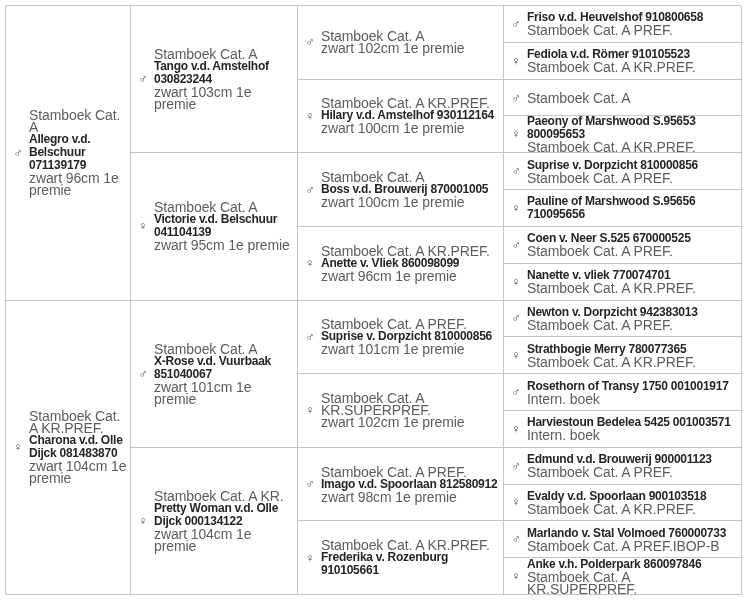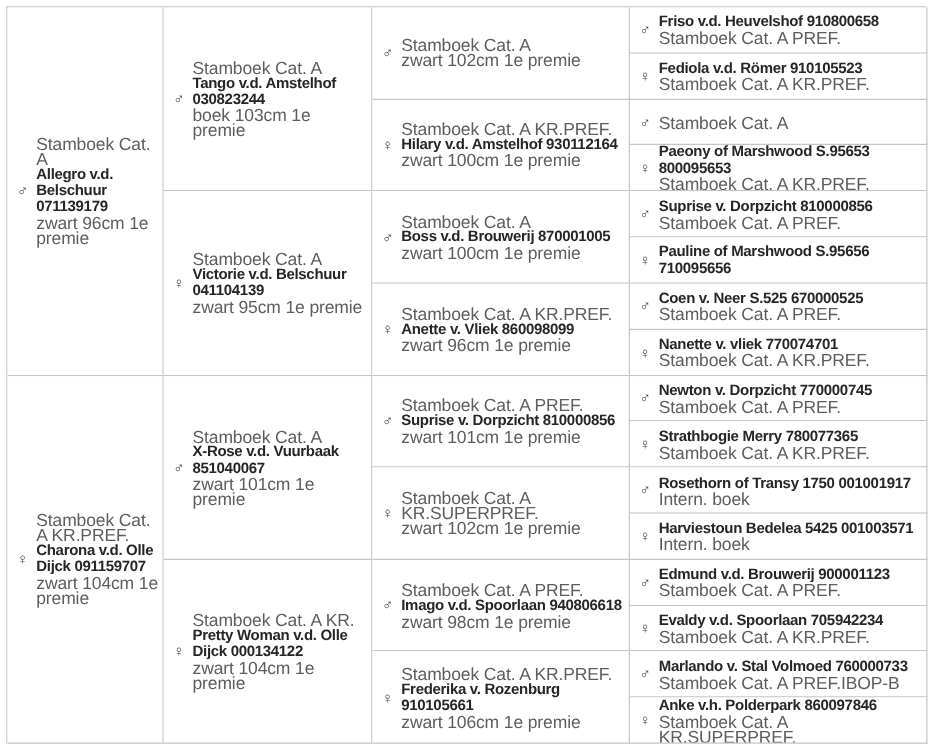--- a/index.html
+++ b/index.html
@@ -62,31 +62,31 @@
       <div class="txt">
         <div class="meta">Stamboek Cat. A</div>
         <div class="name">Allegro v.d. Belschuur 071139179</div>
         <div class="meta">zwart 96cm 1e premie</div>
       </div>
     </div>
     <div class="cell" style="grid-column:1; grid-row:9 / span 8;">
       <span class="sex">♀</span>
       <div class="txt">
         <div class="meta">Stamboek Cat. A KR.PREF.</div>
-        <div class="name">Charona v.d. Olle Dijck 091159707</div>
+        <div class="name">Charona v.d. Olle Dijck 081483870</div>
         <div class="meta">zwart 104cm 1e premie</div>
       </div>
     </div>
 
     <div class="cell" style="grid-column:2; grid-row:1 / span 4;">
       <span class="sex">♂</span>
       <div class="txt">
         <div class="meta">Stamboek Cat. A</div>
         <div class="name">Tango v.d. Amstelhof 030823244</div>
-        <div class="meta">boek 103cm 1e premie</div>
+        <div class="meta">zwart 103cm 1e premie</div>
       </div>
     </div>
     <div class="cell" style="grid-column:2; grid-row:5 / span 4;">
       <span class="sex">♀</span>
       <div class="txt">
         <div class="meta">Stamboek Cat. A</div>
         <div class="name">Victorie v.d. Belschuur 041104139</div>
         <div class="meta">zwart 95cm 1e premie</div>
       </div>
     </div>
@@ -150,30 +150,29 @@
       <span class="sex">♀</span>
       <div class="txt">
         <div class="meta">Stamboek Cat. A KR.SUPERPREF.</div>
         <div class="meta">zwart 102cm 1e premie</div>
       </div>
     </div>
     <div class="cell" style="grid-column:3; grid-row:13 / span 2;">
       <span class="sex">♂</span>
       <div class="txt">
         <div class="meta">Stamboek Cat. A PREF.</div>
-        <div class="name">Imago v.d. Spoorlaan 940806618</div>
+        <div class="name">Imago v.d. Spoorlaan 812580912</div>
         <div class="meta">zwart 98cm 1e premie</div>
       </div>
     </div>
     <div class="cell" style="grid-column:3; grid-row:15 / span 2;">
       <span class="sex">♀</span>
       <div class="txt">
         <div class="meta">Stamboek Cat. A KR.PREF.</div>
         <div class="name">Frederika v. Rozenburg 910105661</div>
-        <div class="meta">zwart 106cm 1e premie</div>
       </div>
     </div>
 
     <div class="cell" style="grid-column:4; grid-row:1;">
       <span class="sex">♂</span>
       <div class="txt">
         <div class="name">Friso v.d. Heuvelshof 910800658</div>
         <div class="meta">Stamboek Cat. A PREF.</div>
       </div>
     </div>
@@ -220,21 +219,21 @@
     <div class="cell" style="grid-column:4; grid-row:8;">
       <span class="sex">♀</span>
       <div class="txt">
         <div class="name">Nanette v. vliek 770074701</div>
         <div class="meta">Stamboek Cat. A KR.PREF.</div>
       </div>
     </div>
     <div class="cell" style="grid-column:4; grid-row:9;">
       <span class="sex">♂</span>
       <div class="txt">
-        <div class="name">Newton v. Dorpzicht 770000745</div>
+        <div class="name">Newton v. Dorpzicht 942383013</div>
         <div class="meta">Stamboek Cat. A PREF.</div>
       </div>
     </div>
     <div class="cell" style="grid-column:4; grid-row:10;">
       <span class="sex">♀</span>
       <div class="txt">
         <div class="name">Strathbogie Merry 780077365</div>
         <div class="meta">Stamboek Cat. A KR.PREF.</div>
       </div>
     </div>
@@ -255,21 +254,21 @@
     <div class="cell" style="grid-column:4; grid-row:13;">
       <span class="sex">♂</span>
       <div class="txt">
         <div class="name">Edmund v.d. Brouwerij 900001123</div>
         <div class="meta">Stamboek Cat. A PREF.</div>
       </div>
     </div>
     <div class="cell" style="grid-column:4; grid-row:14;">
       <span class="sex">♀</span>
       <div class="txt">
-        <div class="name">Evaldy v.d. Spoorlaan 705942234</div>
+        <div class="name">Evaldy v.d. Spoorlaan 900103518</div>
         <div class="meta">Stamboek Cat. A KR.PREF.</div>
       </div>
     </div>
     <div class="cell" style="grid-column:4; grid-row:15;">
       <span class="sex">♂</span>
       <div class="txt">
         <div class="name">Marlando v. Stal Volmoed 760000733</div>
         <div class="meta">Stamboek Cat. A PREF.IBOP-B</div>
       </div>
     </div>

